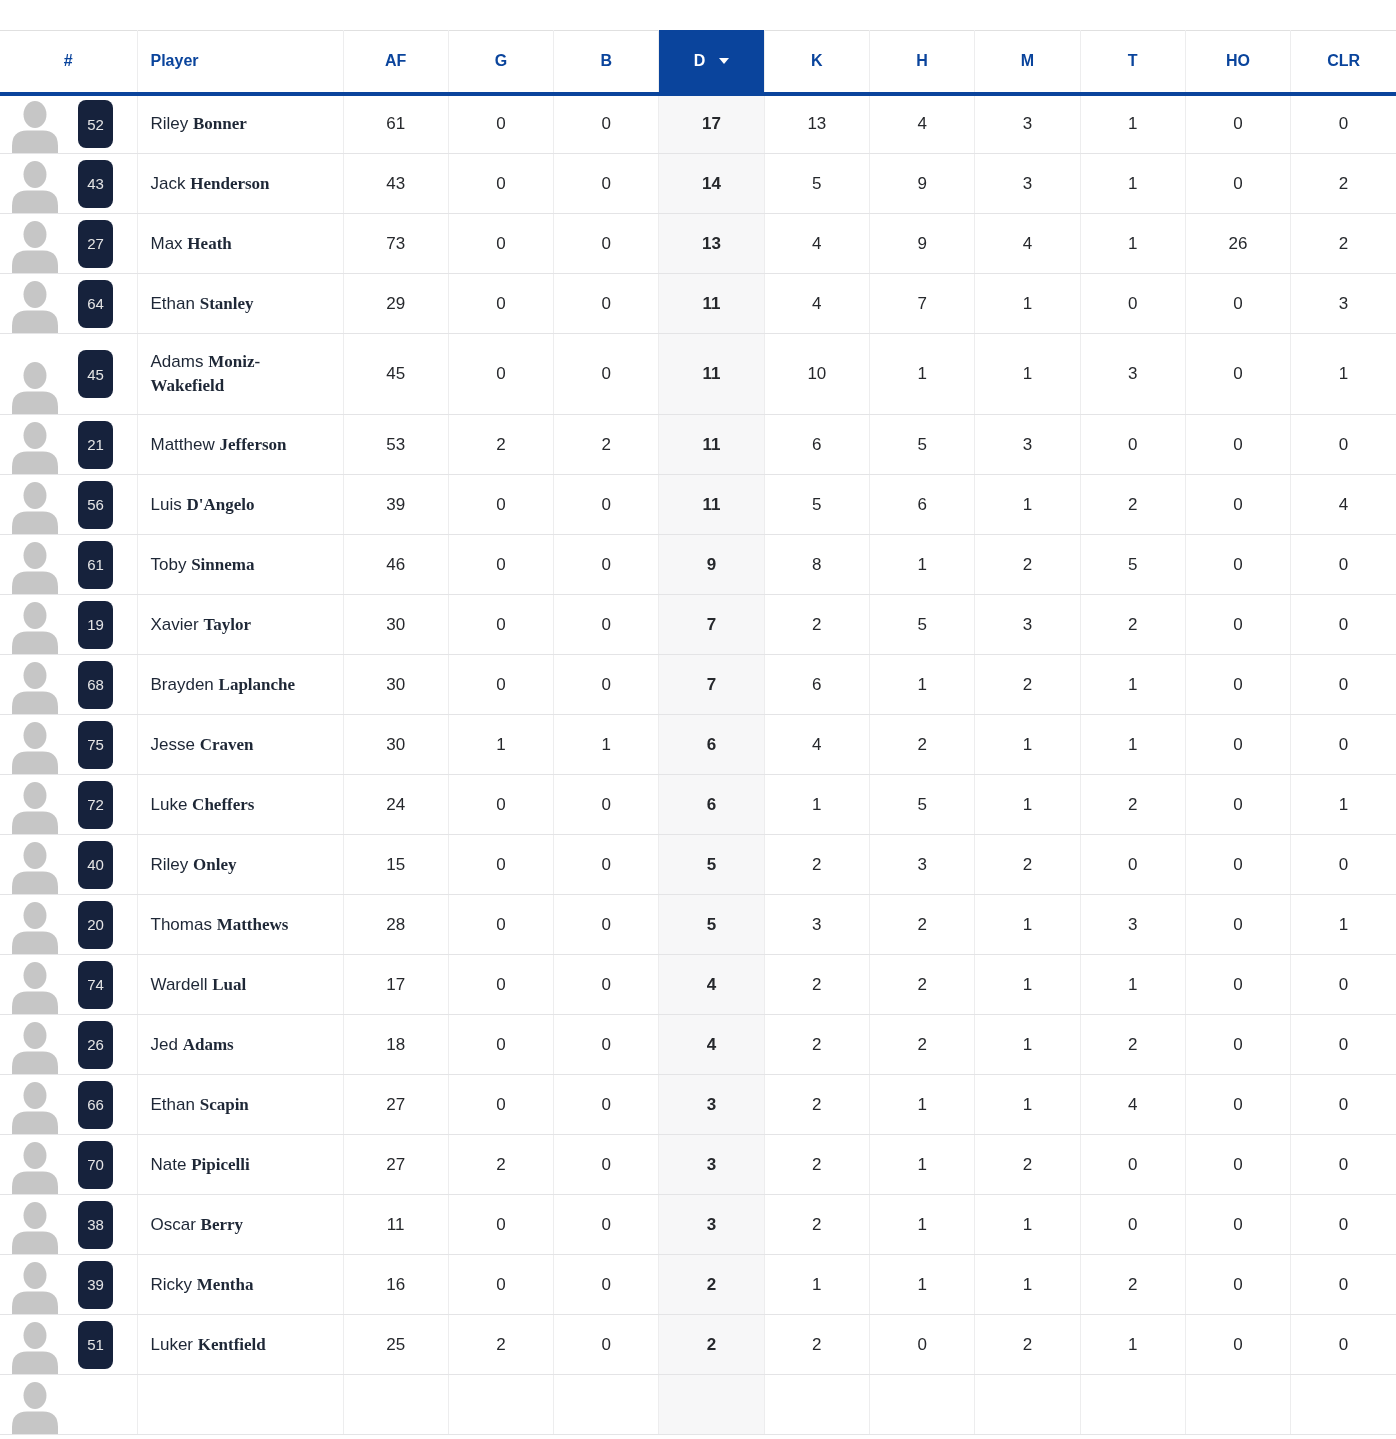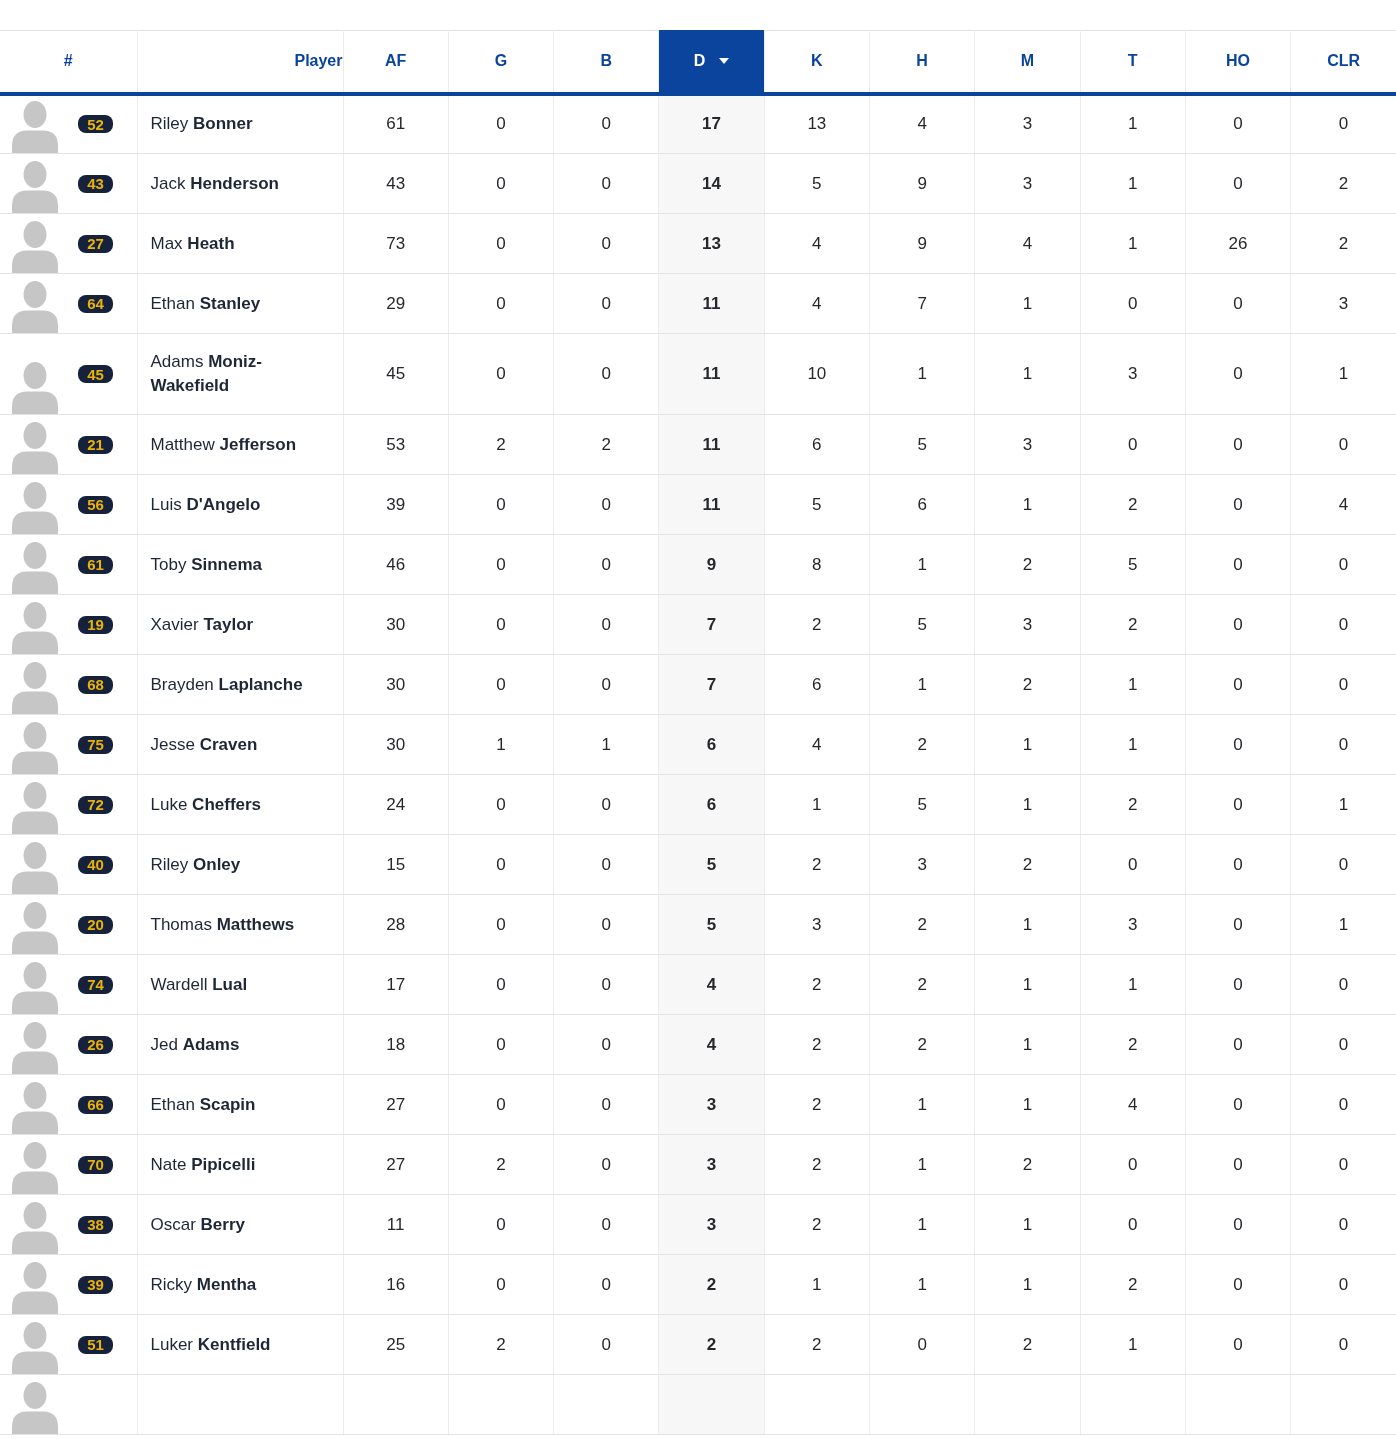--- a/index.html
+++ b/index.html
@@ -23,21 +23,21 @@
     border-right: 1px solid var(--column-border, #ededee);
     font-size: 16px;
     font-weight: 700;
     color: var(--header-text, #0a449c);
     text-align: center;
     vertical-align: middle;
     padding: 0;
     cursor: pointer;
   }
   th:last-child, td:last-child { border-right: none; }
-  th.left { text-align: right; }
+  th.left { text-align: left; padding-left: 13px; }
   th.sorted {
     background: var(--accent-blue, #0a449c);
     color: #ffffff;
     border-top-color: var(--accent-blue, #0a449c);
   }
   .hwrap { display: inline-flex; align-items: center; }
   .sort-caret {
     display: inline-block;
     width: 0; height: 0;
     border-left: 5px solid transparent;
@@ -65,35 +65,35 @@
   .avatar {
     position: absolute;
     left: 10px; bottom: 0;
     color: var(--avatar-gray, #c6c6c6);
     line-height: 0;
   }
   .jersey {
     position: absolute;
     left: 78px; top: 50%;
     transform: translateY(-50%);
-    min-width: 35px; height: 18px;
+    min-width: 35px; height: 48px;
     padding: 0 7px;
     background: var(--jersey-badge-bg, #16223c);
-    color: #eab308;
+    color: #e5e5e5;
     border-radius: 8px;
     display: flex; align-items: center; justify-content: center;
-    font-size: 15px; font-weight: 700;
+    font-size: 15px; font-weight: 400;
   }
   td.player-cell {
     padding: 16px 13px;
     font-size: 17px;
     line-height: 24px;
     color: var(--name-text, #1e2736);
   }
-  .lname { font-weight: 700; }
+  .lname { font-weight: 700; font-family: Liberation Serif, serif; }
 </style>
 </head>
 <body>
 
 <table>
   <colgroup>
     <col style="width:137px">
     <col style="width:206px">
     <col>
       <col>

